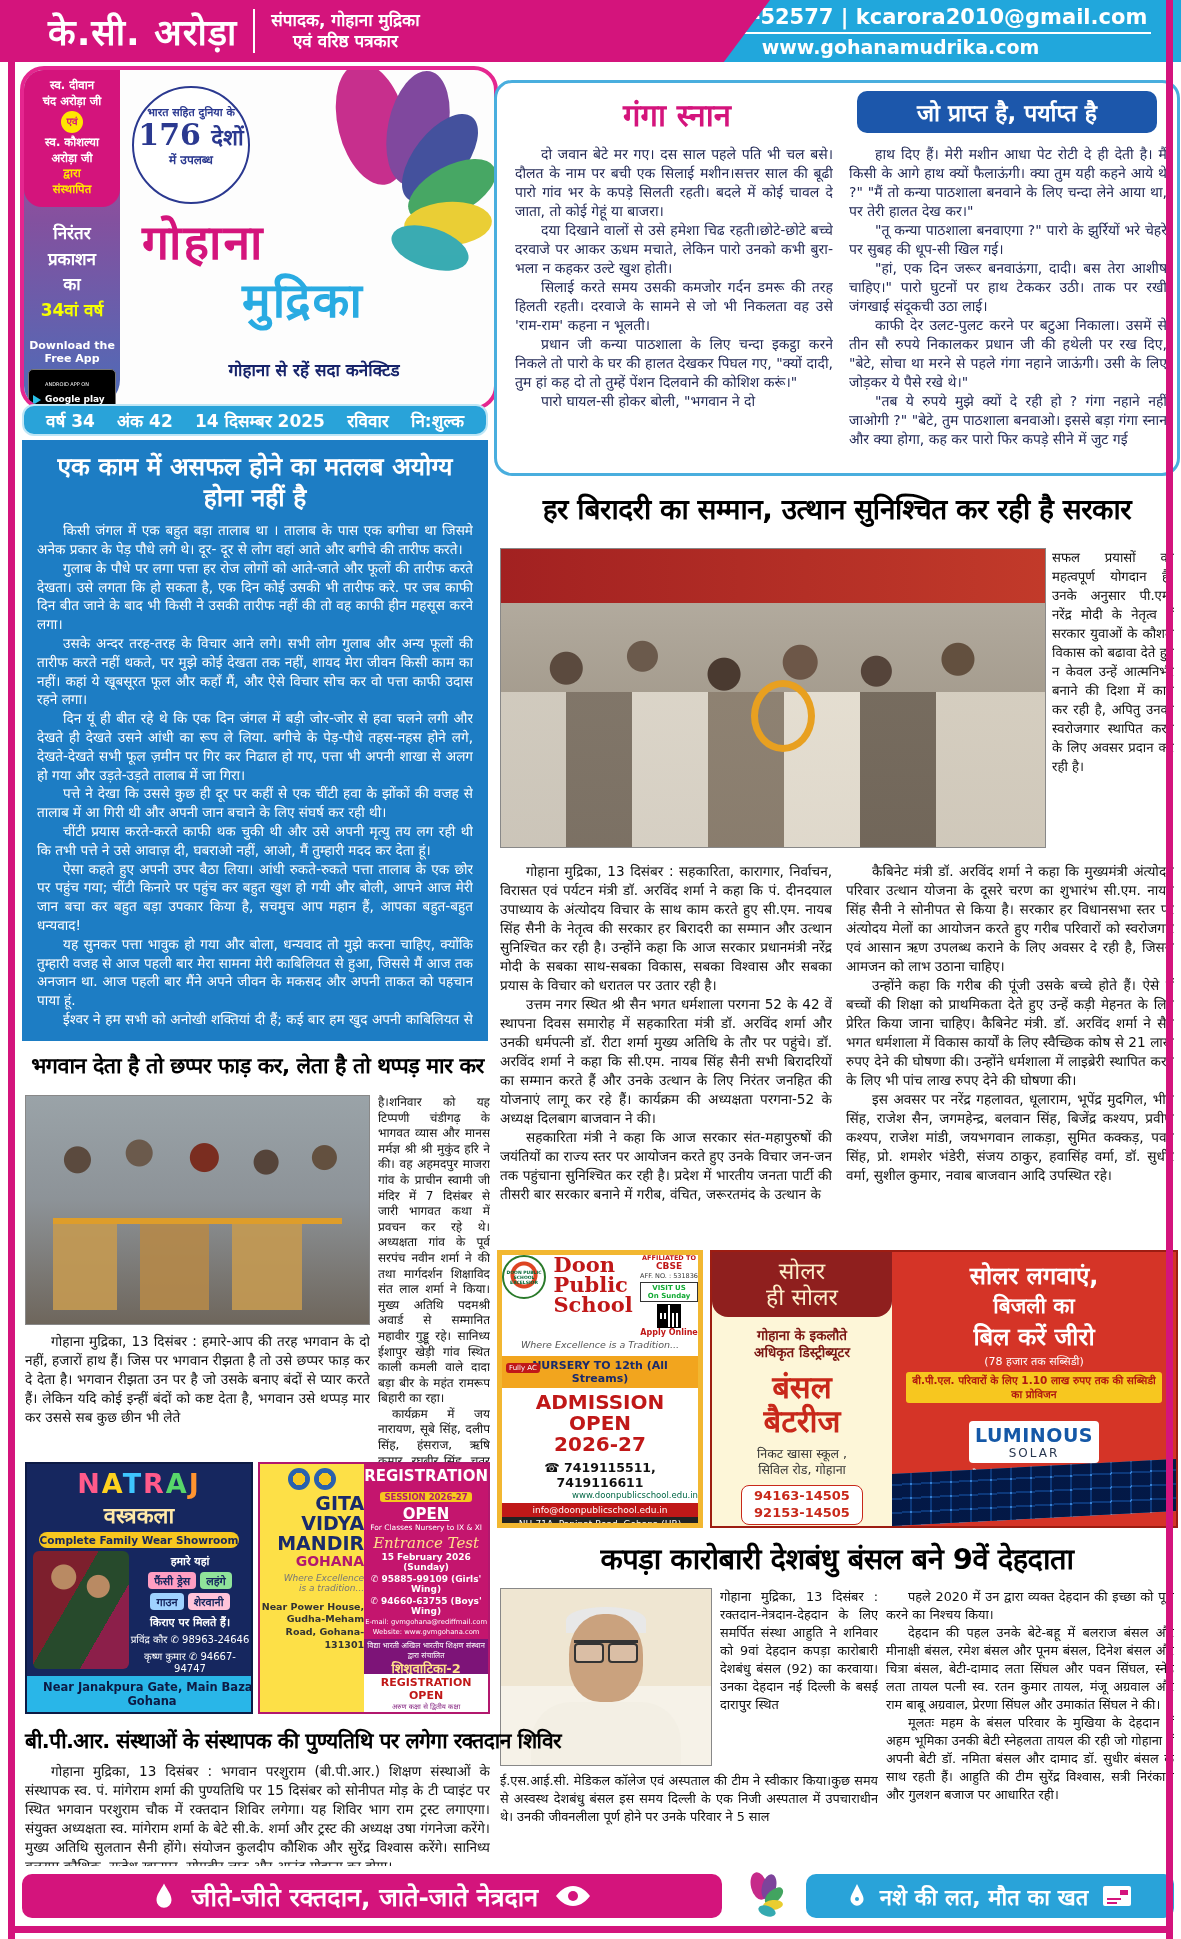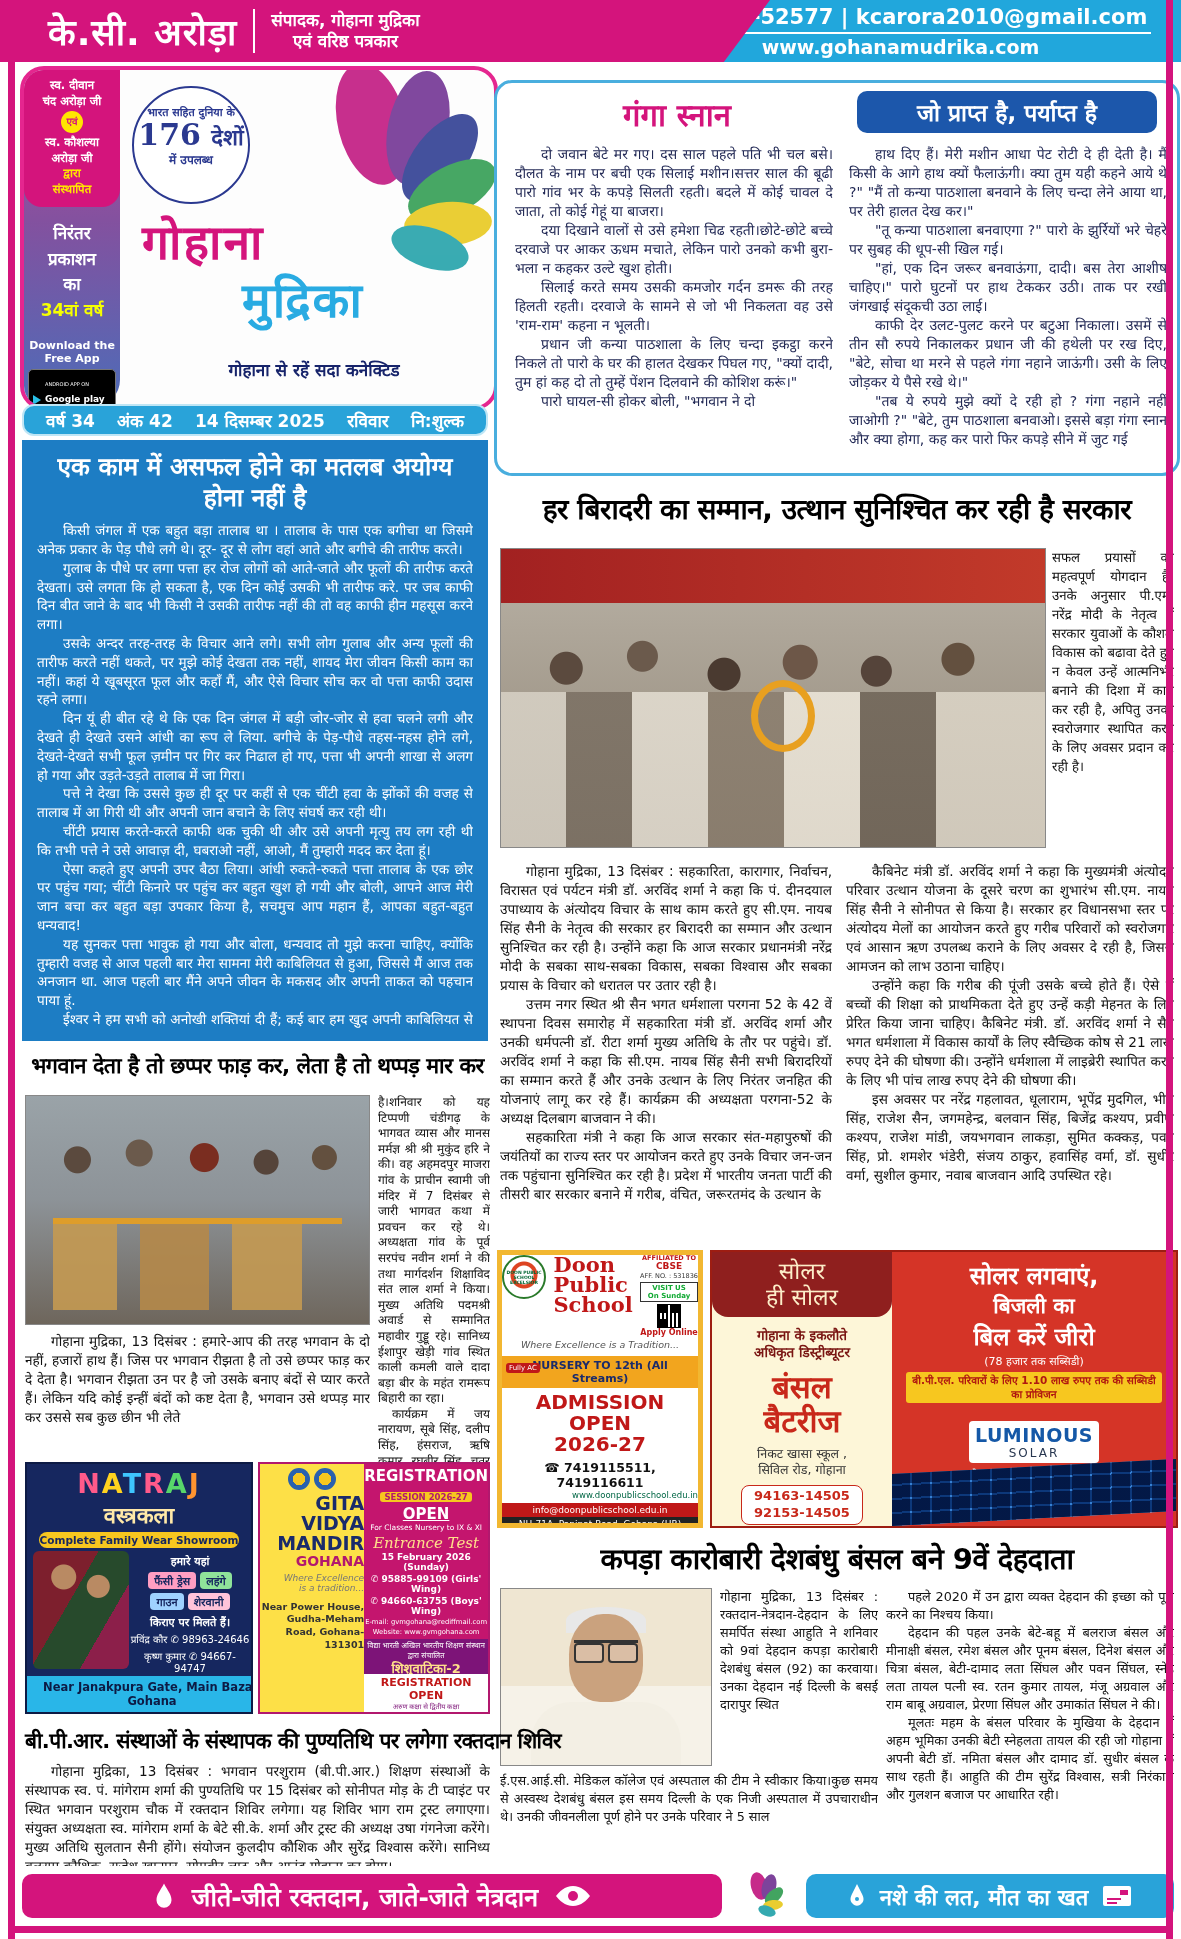--- a/index.html
+++ b/index.html
@@ -225,21 +225,21 @@
   .gita .cls{font-size:7.5px;}
   .gita .et{font-family:"DejaVu Serif",serif;font-style:italic;color:#ffe08a;font-size:15px;margin-top:2px;}
   .gita .dt{font-size:9px;font-weight:bold;}
   .gita .gph{font-size:9px;font-weight:bold;margin-top:2px;}
   .gita .em{font-size:6.8px;margin-top:2px;}
   .gita .vb{background:#7d1478;font-size:7.5px;padding:2px 2px;margin-top:3px;line-height:1.3;}
   .gita .shishu{color:#ffe08a;font-size:13px;font-weight:bold;}
   .gita .shaddr{font-size:7px;}
   .gita .regopen{position:absolute;bottom:0;left:0;width:100%;background:#fff;color:#c01818;
                  font-weight:bold;font-size:11px;padding:2px 0 1px;}
-  .gita .regsub{display:block;color:#7d1478;font-size:7px;font-weight:normal;font-family:Liberation Serif, serif;}
+  .gita .regsub{display:block;color:#7d1478;font-size:7px;font-weight:normal;}
 
   
   .bpr-h{left:25px;top:1726px;width:465px;font-size:21px;font-weight:bold;color:#000;white-space:nowrap;letter-spacing:-0.6px;}
   .bpr-body{left:25px;top:1762px;width:465px;height:104px;font-size:13.6px;line-height:19px;
             text-align:justify;color:#111;overflow:hidden;}
   .bpr-body p{margin:0;text-indent:26px;}
 
   
   .b-col{position:absolute;font-size:12.8px;line-height:18px;color:#111;text-align:justify;overflow:hidden;}
   .b-col p{margin:0;text-indent:22px;}

